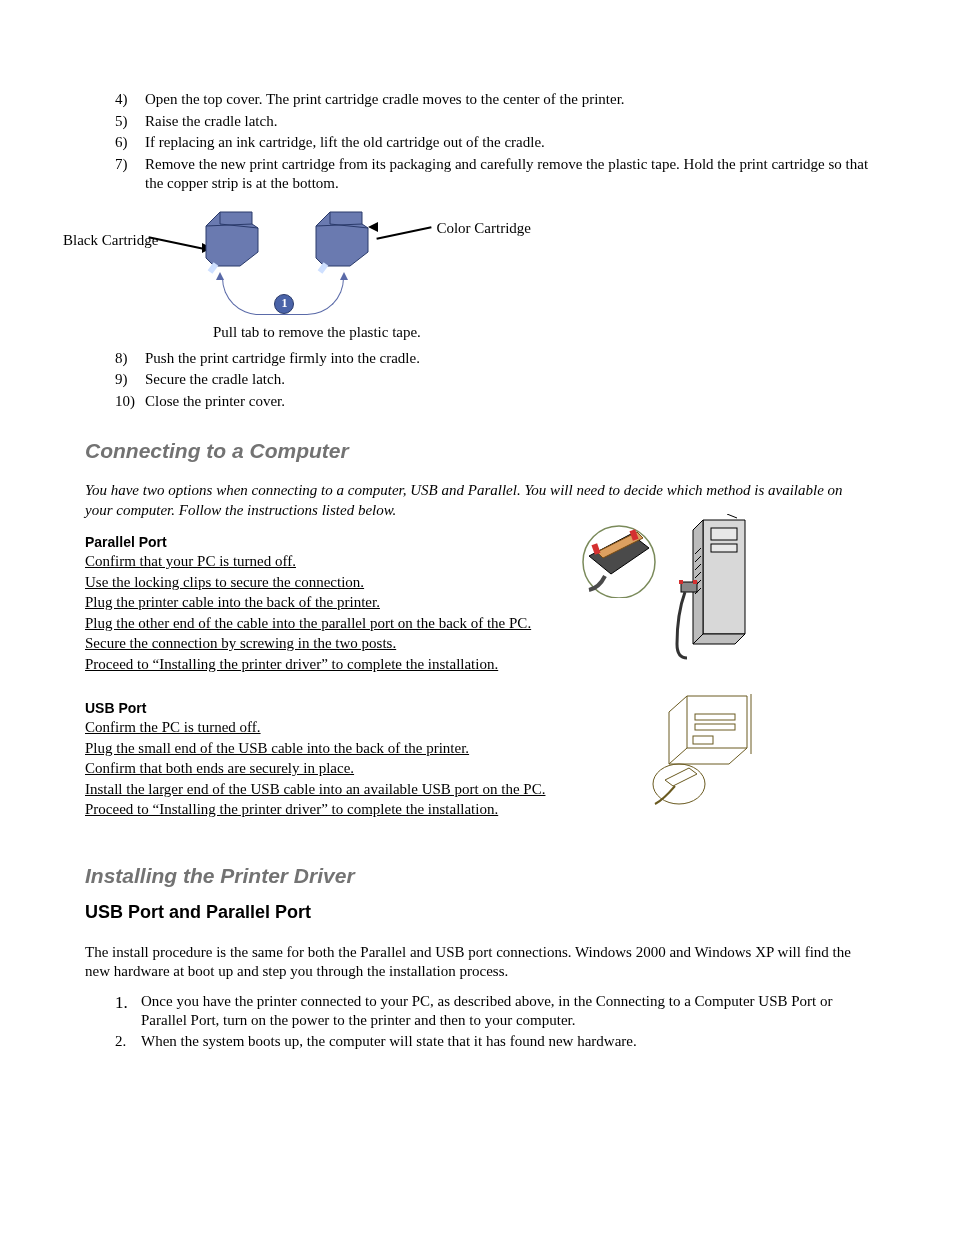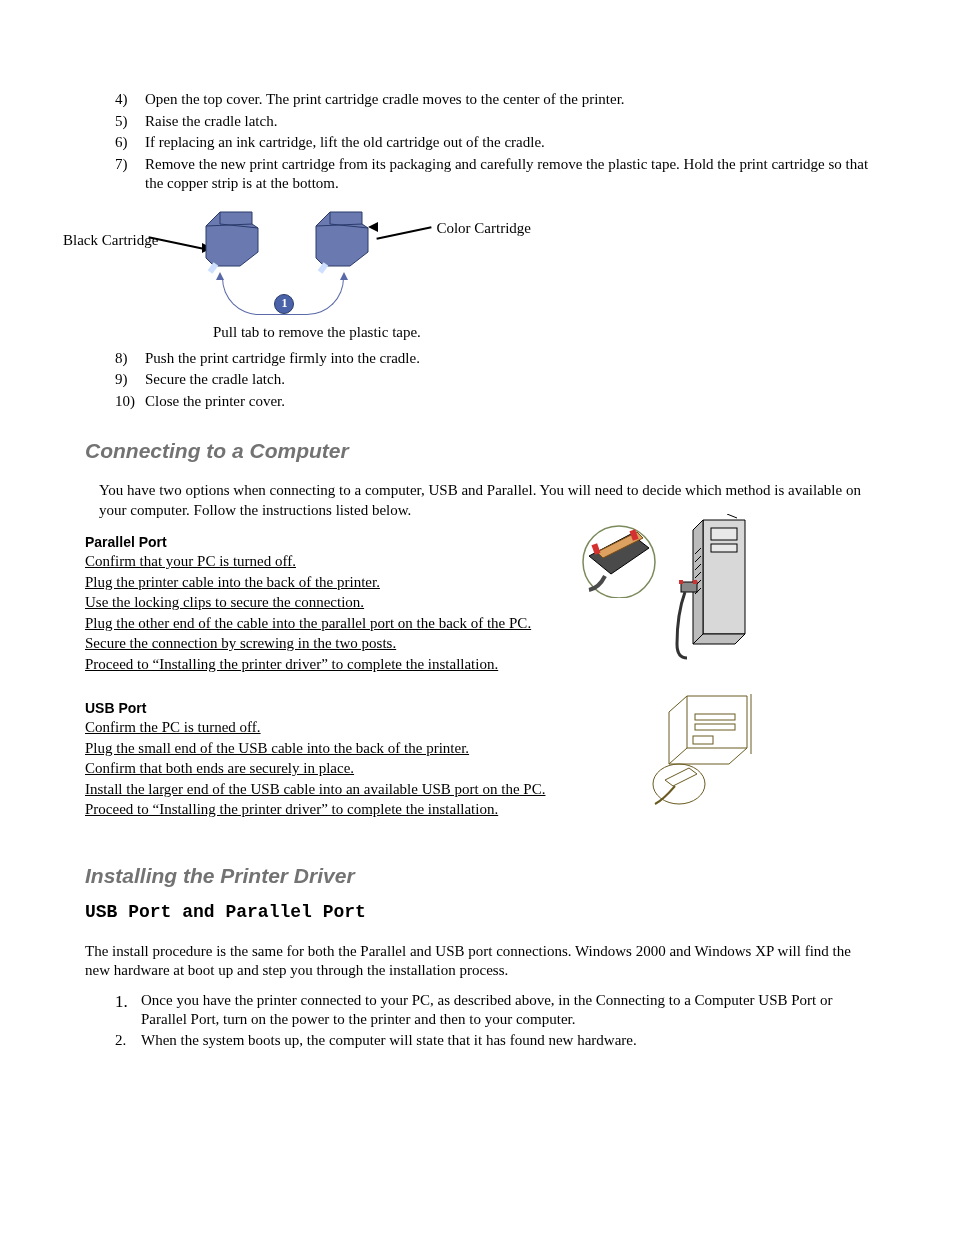--- a/index.html
+++ b/index.html
@@ -104,22 +104,23 @@
   }
   h2.section {
     font-family: Arial, Helvetica, sans-serif;
     font-style: italic;
     font-weight: bold;
     font-size: 21px;
     color: #737373;
     margin: 28px 0 6px 0;
   }
   .body-p {
-    margin: 18px 0 6px 14px;
-    line-height: 1.3;
+    margin: 18px 0 6px 0;
+    line-height: 1.3;
+    font-style: italic;
   }
   .sub-bold {
     font-family: Arial, Helvetica, sans-serif;
     font-weight: bold;
     font-size: 14px;
     margin: 14px 0 2px 0;
   }
   .port-block {
     position: relative;
   }
@@ -143,21 +144,21 @@
     height: 148px;
   }
   .usb-img {
     position: absolute;
     right: 108px;
     top: -10px;
     width: 110px;
     height: 120px;
   }
   h3.sub {
-    font-family: Liberation Mono, monospace;
+    font-family: Liberation Sans, sans-serif;
     font-weight: bold;
     font-size: 18px;
     margin: 14px 0 4px 0;
   }
   .install-p {
     margin: 20px 0 10px 0;
     line-height: 1.3;
   }
   .ol-install {
     list-style: none;
@@ -275,22 +276,22 @@
         <rect x="38" y="30" width="26" height="8" fill="#e8e8e8" stroke="#000"></rect>
         <rect x="8" y="68" width="16" height="10" fill="#888" stroke="#000"></rect>
         <rect x="6" y="66" width="4" height="4" fill="#d43030"></rect>
         <rect x="20" y="66" width="4" height="4" fill="#d43030"></rect>
         <path d="M12 78 Q4 100 4 130 Q4 144 14 144" fill="none" stroke="#333" stroke-width="3"></path>
         <path d="M54 0 L64 4" stroke="#000" stroke-width="1"></path>
       </svg>
     </div>
     <div class="port-lines">
       <p>Confirm that your PC is turned off.</p>
+      <p>Use the locking clips to secure the connection.</p>
       <p>Plug the printer cable into the back of the printer.</p>
-      <p>Use the locking clips to secure the connection.</p>
       <p>Plug the other end of the cable into the parallel port on the back of the PC.</p>
       <p>Secure the connection by screwing in the two posts.</p>
       <p>Proceed to “Installing the printer driver” to complete the installation.</p>
     </div>
   </div>
 
   <div class="port-block" style="margin-top:26px">
     <div class="sub-bold">USB Port</div>
     <div class="usb-img">
       <svg viewBox="0 0 110 120">

